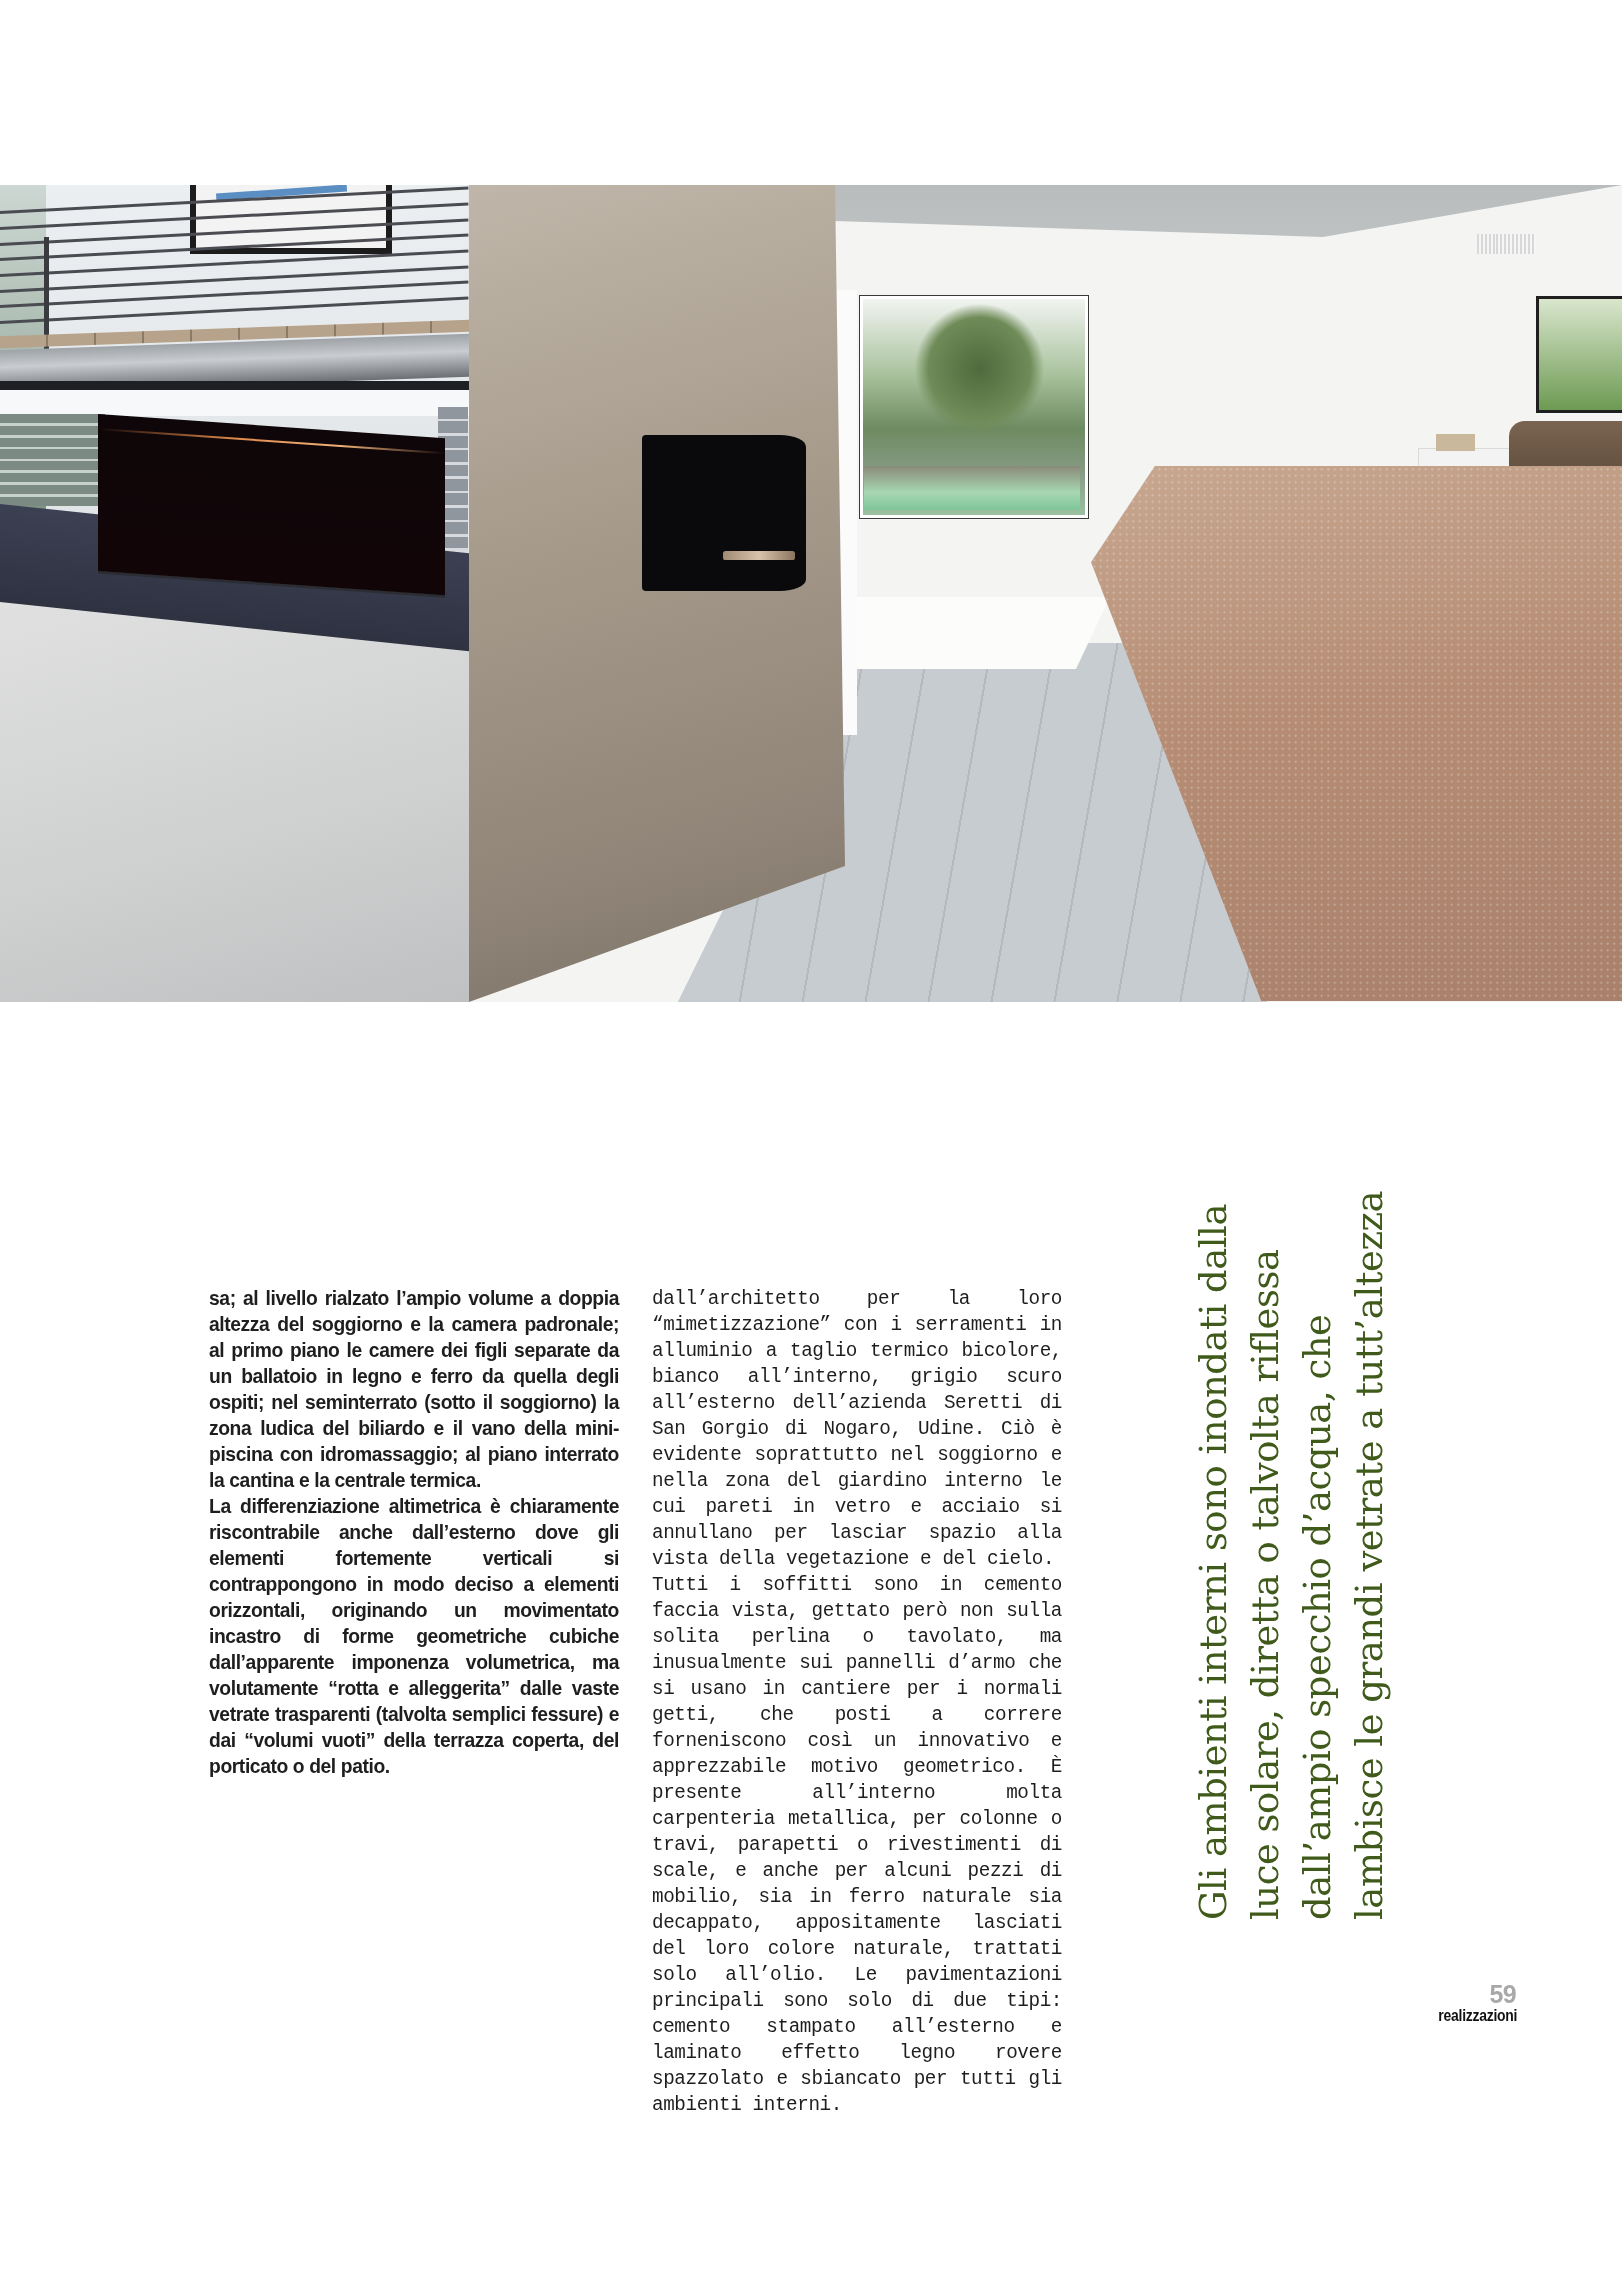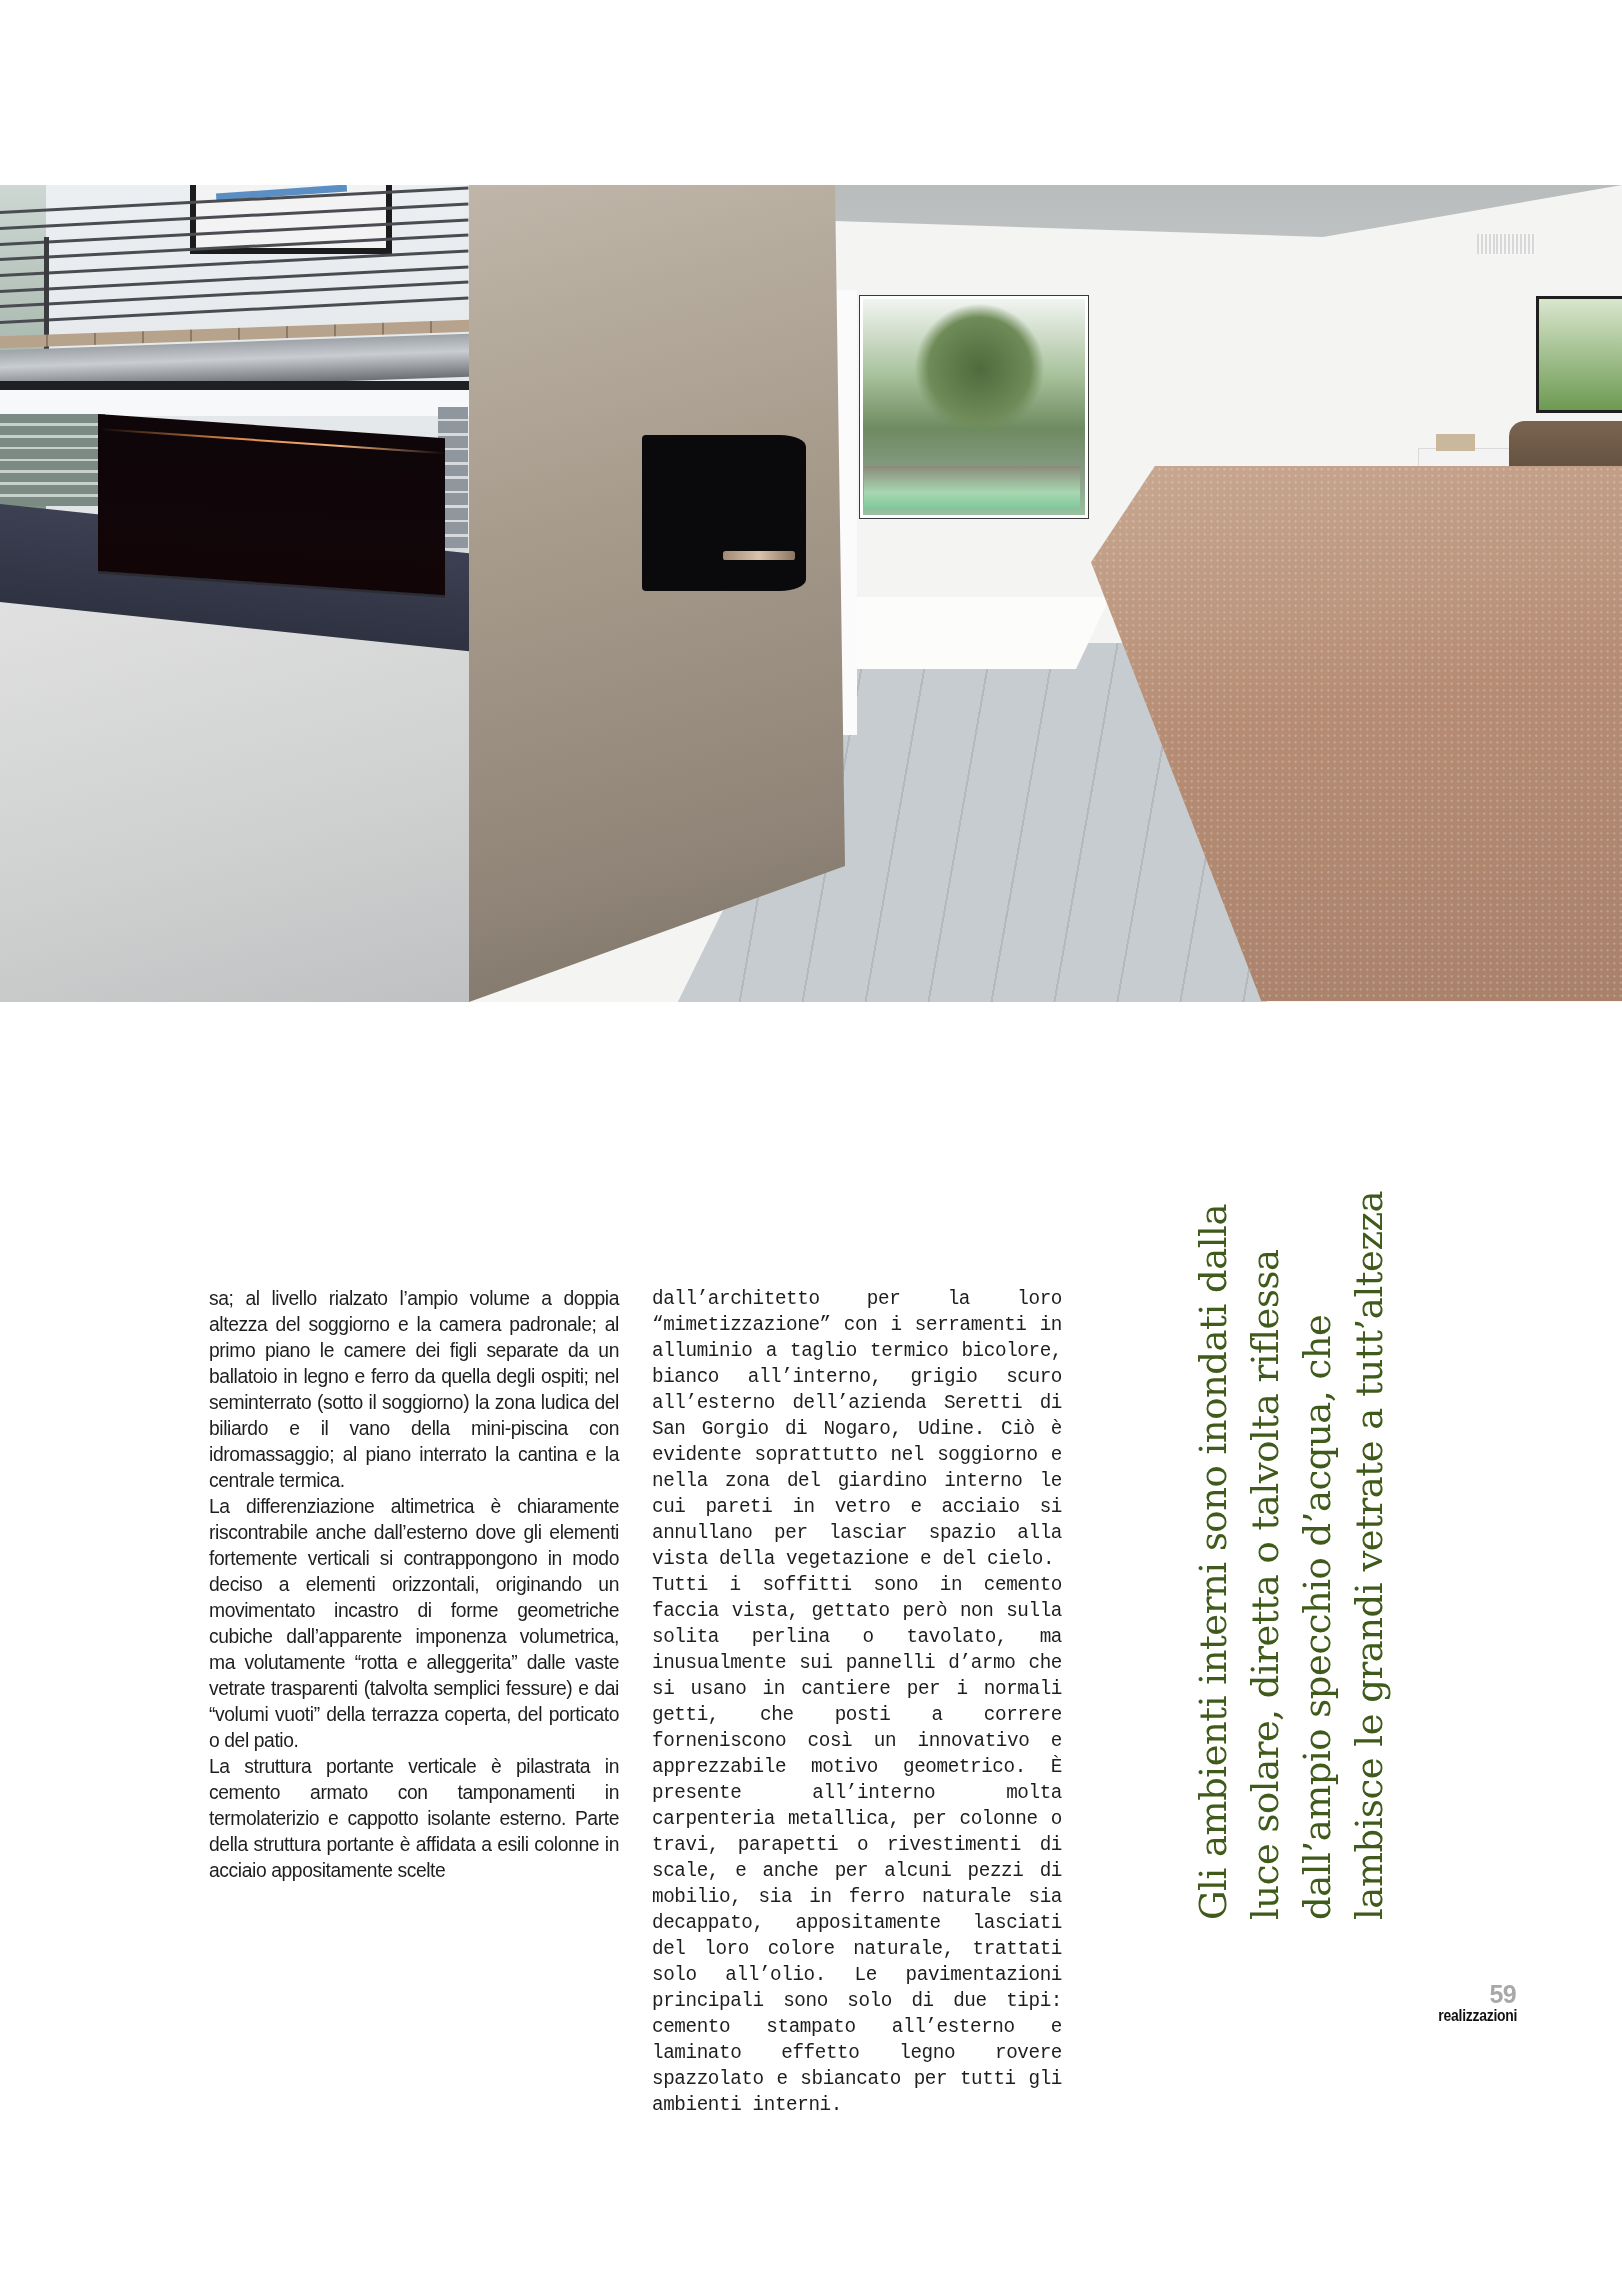--- a/index.html
+++ b/index.html
@@ -46,21 +46,21 @@
   .rp-headboard { position: absolute; left: 1040px; top: 236px; width: 113px; height: 65px; background: linear-gradient(180deg,#7a6451,#5e4b3b); border-radius: 15.7px 0 0 7.9px; }
   .rp-nightstand { position: absolute; left: 949px; top: 263px; width: 92px; height: 38px; background: #f3f3f3; border: 0.7px solid #dadada; }
   .rp-radio { position: absolute; left: 967px; top: 249px; width: 39px; height: 17px; background: #c9b89c; }
   .rp-bed { position: absolute; left: 622px; top: 281px; width: 532px; height: 535px; background: radial-gradient(circle, rgba(255,255,255,0.25) 1px, transparent 1.3px) 0 0/6.5px 6.5px, linear-gradient(170deg,#c8a790 0%,#b68d74 45%,#a9806a 100%); clip-path: polygon(12% 0, 100% 0, 100% 100%, 32% 100%, 0 18%); }
   .rp-floor { position: absolute; left: 209px; top: 458px; width: 589px; height: 359px; background: repeating-linear-gradient(100deg,#c7ccd0 0 60px,#b4b9bd 60px 62px), #c9cdd1; clip-path: polygon(30% 0, 85% 0, 100% 100%, 0 100%); }
   .rp-floor-light { position: absolute; left: 301px; top: 412px; width: 340px; height: 72px; background: #fcfcfb; clip-path: polygon(8% 0, 100% 0, 90% 100%, 0 100%); }
 
   
   .column { position: absolute; top: 1286px; width: 410px; font-family: "Liberation Sans", "DejaVu Sans", sans-serif; font-size: 19.3px; line-height: 26px; color: #1e1e1e; text-align: justify; letter-spacing: -0.4px; }
   .column p { margin: 0; text-indent: 0; hyphens: manual; }
-  .col-1 { left: 209px; }
+  .col-1 { left: 209px; font-weight: bold; }
   .col-2 { left: 652px; font-family: Liberation Mono, monospace; }
 
   
   .pullquote { position: absolute; left: 1188px; top: 1114px; width: 196px; height: 806px; }
   .pullquote-inner { position: absolute; left: 0; top: 806px; width: 806px; height: 196px; transform-origin: 0 0; transform: rotate(-90deg); font-family: "DejaVu Serif", "Liberation Serif", serif; font-size: 37px; line-height: 52px; color: #3f5a1a; text-align: justify; text-align-last: left; letter-spacing: -0.5px; }
   .pullquote-inner div { white-space: nowrap; }
 
   
   .page-number { position: absolute; right: 106px; top: 1980px; font-family: "Liberation Sans", "DejaVu Sans", sans-serif; font-weight: bold; font-size: 25px; color: #a8a8a8; text-align: right; letter-spacing: -0.7px; }
   .section-label { position: absolute; right: 105px; top: 2006px; font-family: "Liberation Sans", "DejaVu Sans", sans-serif; font-weight: bold; font-size: 17px; color: #111; transform: scaleX(0.82); transform-origin: right center; letter-spacing: -0.3px; }
@@ -111,21 +111,20 @@
     <div class="rp-headboard"></div>
     <div class="rp-bed"></div>
     <div class="rp-wall"></div>
     <div class="rp-fireplace"></div>
   </div>
 </div>
 
 <div class="column col-1">
   <p>sa; al livello rialzato l’ampio volume a doppia altezza del soggiorno e la camera padronale; al primo piano le camere dei figli separate da un ballatoio in legno e ferro da quella degli ospiti; nel seminterrato (sotto il soggiorno) la zona ludica del biliardo e il vano della mini-piscina con idromassaggio; al piano interrato la cantina e la centrale termica.</p>
   <p>La differenziazione altimetrica è chiaramente riscontrabile anche dall’esterno dove gli elementi fortemente verticali si contrappongono in modo deciso a elementi orizzontali, originando un movimentato incastro di forme geometriche cubiche dall’apparente imponenza volumetrica, ma volutamente “rotta e alleggerita” dalle vaste vetrate trasparenti (talvolta semplici fessure) e dai “volumi vuoti” della terrazza coperta, del porticato o del patio.</p>
-  <p>La struttura portante verticale è pilastrata in cemento armato con tamponamenti in termolaterizio e cappotto isolante esterno. Parte della struttura portante è affidata a esili colonne in acciaio appositamente scelte</p>
 </div>
 
 <div class="column col-2">
   <p>dall’architetto per la loro “mimetizzazione” con i serramenti in alluminio a taglio termico bicolore, bianco all’interno, grigio scuro all’esterno dell’azienda Seretti di San Gorgio di Nogaro, Udine. Ciò è evidente soprattutto nel soggiorno e nella zona del giardino interno le cui pareti in vetro e acciaio si annullano per lasciar spazio alla vista della vegetazione e del cielo.</p>
   <p>Tutti i soffitti sono in cemento faccia vista, gettato però non sulla solita perlina o tavolato, ma inusualmente sui pannelli d’armo che si usano in cantiere per i normali getti, che posti a correre forneniscono così un innovativo e apprezzabile motivo geometrico. È presente all’interno molta carpenteria metallica, per colonne o travi, parapetti o rivestimenti di scale, e anche per alcuni pezzi di mobilio, sia in ferro naturale sia decappato, appositamente lasciati del loro colore naturale, trattati solo all’olio. Le pavimentazioni principali sono solo di due tipi: cemento stampato all’esterno e laminato effetto legno rovere spazzolato e sbiancato per tutti gli ambienti interni.</p>
 </div>
 
 <div class="pullquote">
   <div class="pullquote-inner">
     <div>Gli ambienti interni sono inondati dalla</div>

